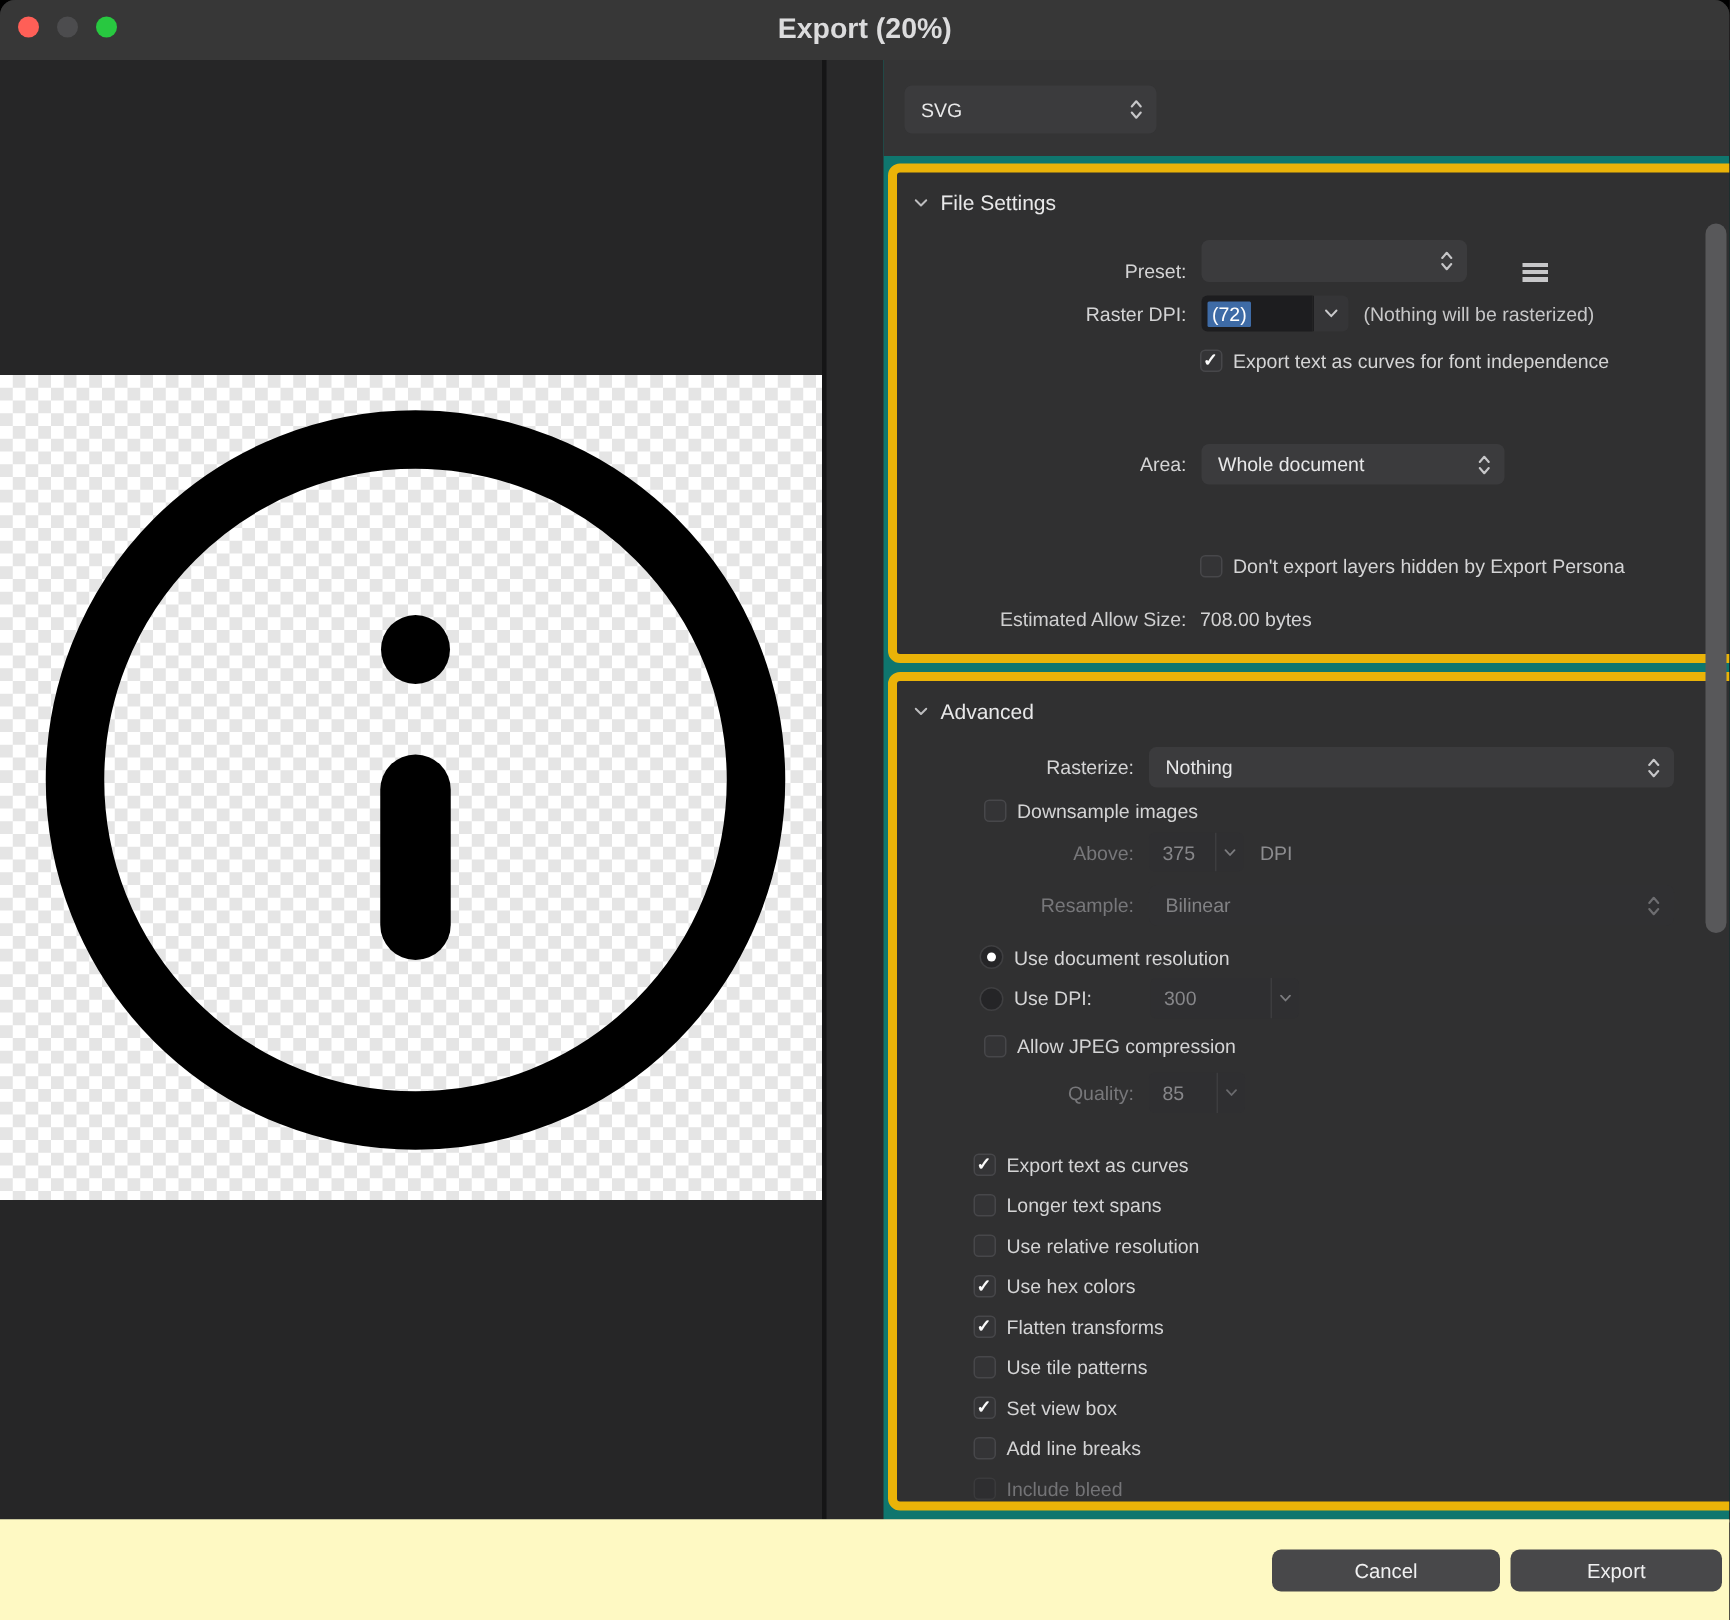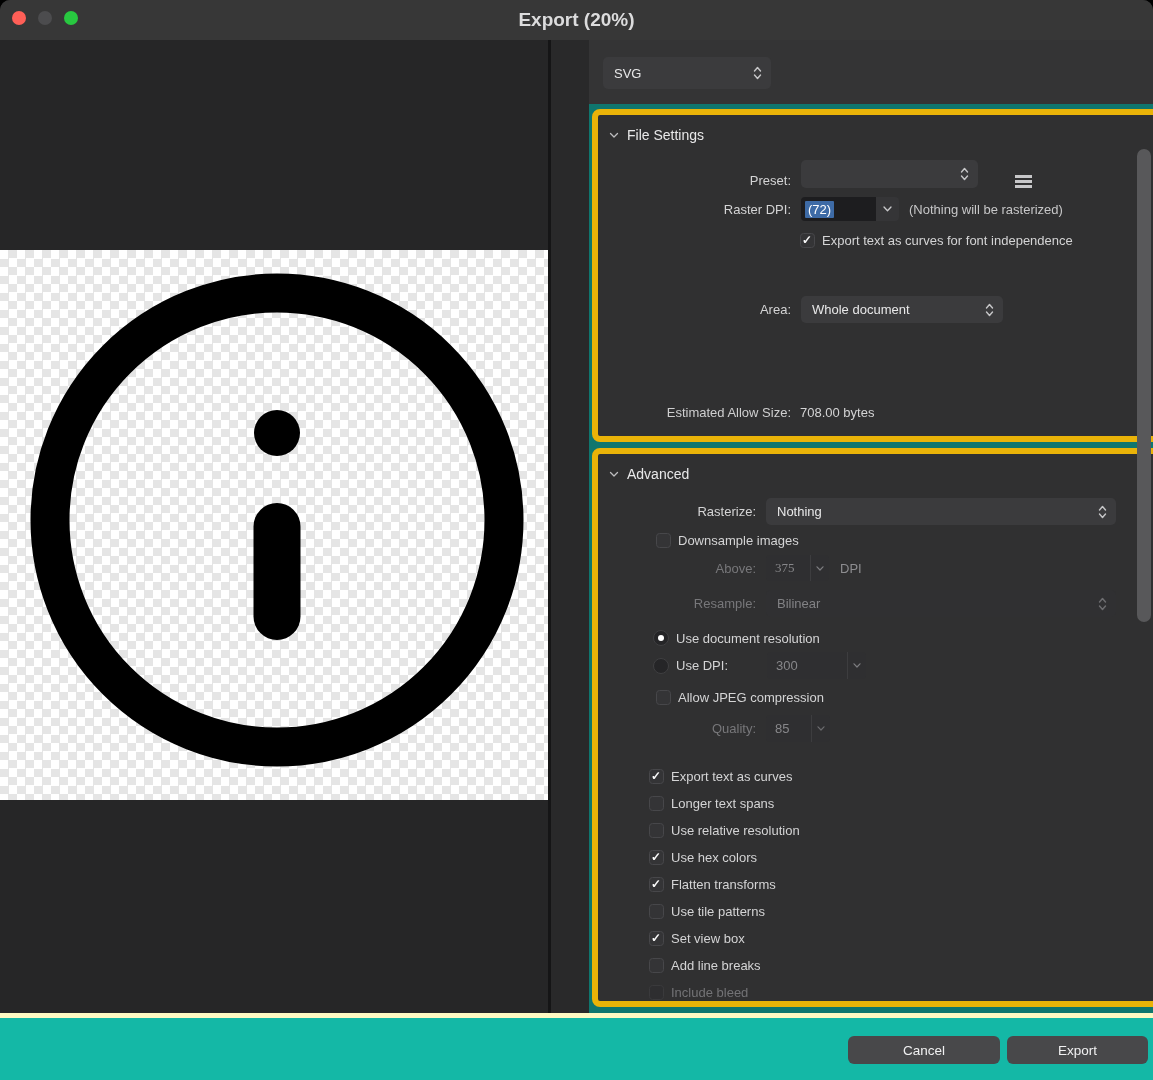--- a/index.html
+++ b/index.html
@@ -80,22 +80,22 @@
 
   
   .hamburger { width:17px; height:13px; margin-left:37px;
                background:repeating-linear-gradient(to bottom, #c7c7c9 0 3px, transparent 3px 5px); }
 
   
   .scroll-thumb { position:absolute; right:2px; top:109px; width:14px; height:473px;
                   border-radius:7px; background:#58585a; }
 
   
-  .footer { position:absolute; left:0; right:0; bottom:0; height:67px; background:#14b8a6;
-            border-top:5px solid #fef9c3; }
+  .footer { position:absolute; left:0; right:0; bottom:0; height:67px; background:#fef9c3;
+            border-top:2px solid #fef9c3; }
   .btn { position:absolute; top:18px; height:28px; background:#48484a; border:none; border-radius:6px;
          color:#f0f0f1; font-size:13.5px; font-family:"Liberation Sans", sans-serif; text-align:center; }
   .btn-cancel { right:153px; width:152px; }
   .btn-export { right:5px;  width:141px; }
 
   svg.chev { display:block; }
 </style>
 </head>
 <body>
 
@@ -173,20 +173,24 @@
         <span class="flabel lab1 gap10">Area:</span>
         <div class="select" style="width:202px; height:27px;">
           <span class="sel-val">Whole document</span>
           <svg class="chev" width="9" height="14" viewBox="0 0 9 14">
             <path d="M1.5 5 L4.5 1.5 L7.5 5" fill="none" stroke="#c6c6c8" stroke-width="1.4" stroke-linecap="round" stroke-linejoin="round"></path>
             <path d="M1.5 9 L4.5 12.5 L7.5 9" fill="none" stroke="#c6c6c8" stroke-width="1.4" stroke-linecap="round" stroke-linejoin="round"></path>
           </svg>
         </div>
       </div>
 
+      <div class="frow" style="top:250px; height:24px; padding-left:202px;">
+        <span class="cb"></span>
+        <span class="cb-label">Don't export layers hidden by Export Persona</span>
+      </div>
 
       <div class="frow" style="top:287px; height:20px;">
         <span class="flabel lab1" style="margin-right:9px; color:#cfcfd0;">Estimated Allow Size:</span>
         <span style="color:#d4d4d5;">708.00 bytes</span>
       </div>
     </div>
 
     <div class="box box-adv">
       <div class="sec-head">
         <svg class="chev" width="10" height="7" viewBox="0 0 10 7">
@@ -206,21 +210,21 @@
           <span class="sel-val">Nothing</span>
           <svg class="chev" width="9" height="14" viewBox="0 0 9 14">
             <path d="M1.5 5 L4.5 1.5 L7.5 5" fill="none" stroke="#c6c6c8" stroke-width="1.4" stroke-linecap="round" stroke-linejoin="round"></path>
             <path d="M1.5 9 L4.5 12.5 L7.5 9" fill="none" stroke="#c6c6c8" stroke-width="1.4" stroke-linecap="round" stroke-linejoin="round"></path>
           </svg>
         </div>
       </div>
 
       <div class="frow" style="top:101px; height:26px;">
         <span class="flabel lab2 gap10 dim">Above:</span>
-        <div class="dcombo" style="height:26px;font-family:Liberation Serif, serif;">
+        <div class="dcombo" style="height:26px;">
           <span class="val" style="width:44px;">375</span>
           <span class="arr">
             <svg class="chev" width="8" height="5" viewBox="0 0 8 5">
                 <path d="M1 0.8 L4 4 L7 0.8" fill="none" stroke="#7c7c7f" stroke-width="1.2" stroke-linecap="round" stroke-linejoin="round"></path>
               </svg>
           </span>
         </div>
         <span class="suffix">DPI</span>
       </div>
 

